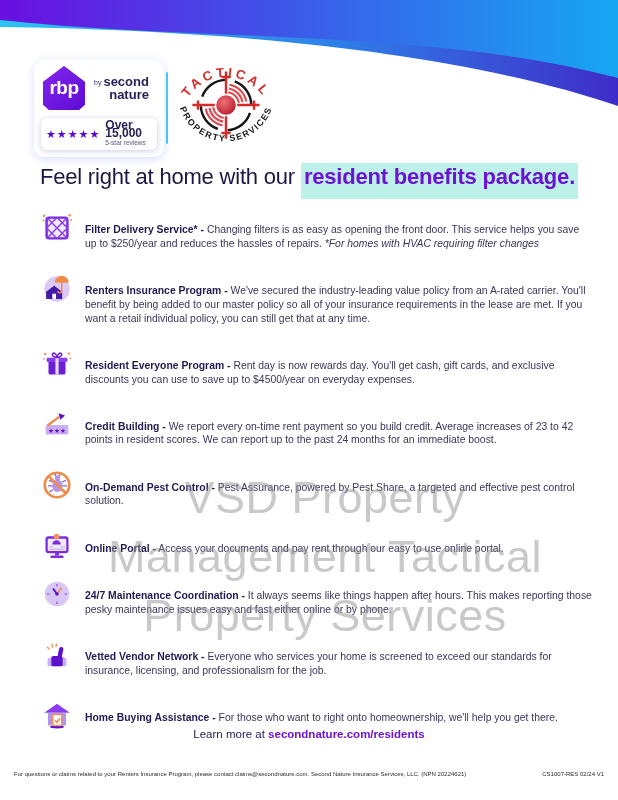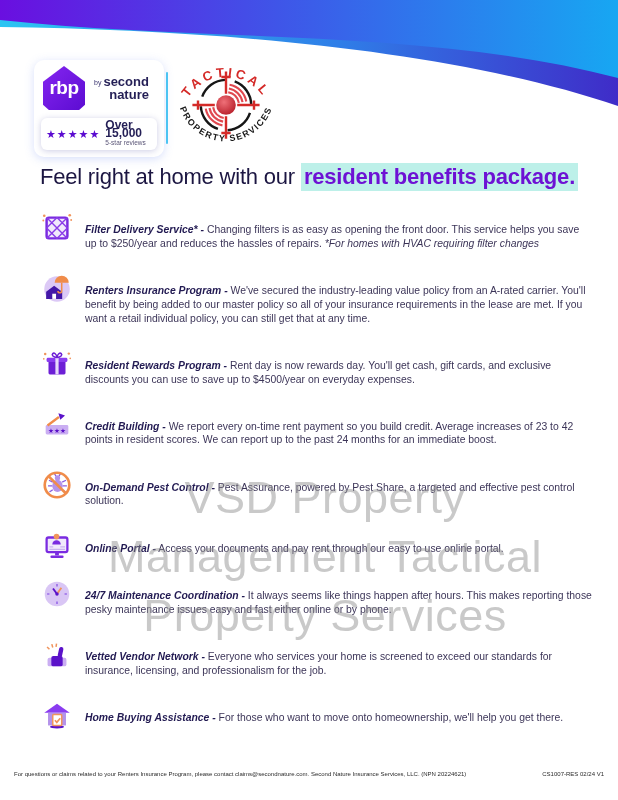--- a/index.html
+++ b/index.html
@@ -29,28 +29,28 @@
   .stars{color:#5b0bd0;font-size:11px;letter-spacing:1px;line-height:12px;}
   .stars-txt{display:flex;flex-direction:column;line-height:8px;}
   .stars-count{font-size:12px;font-weight:bold;color:#241f56;}
   .stars-label{font-size:6.5px;color:#5a5577;margin-top:2px;}
 
   .logo-divider{position:absolute;left:166px;top:72px;width:2px;height:72px;background:#4cc4f2;border-radius:1px;}
   .tactical-logo{position:absolute;left:170px;top:48px;}
 
   
   .headline{position:absolute;left:0;top:164px;width:100%;text-align:center;font-size:22px;letter-spacing:-.2px;color:#1c1642;font-weight:500;}
-  .headline .hl{font-weight:bold;color:#6d12d4;background:#bdf0e9;padding:1px 3px 2px;}
+  .headline .hl{font-weight:bold;color:#6d12d4;background:#bdf0e9;padding:1px 3px 10px;}
 
   
   .benefits{position:absolute;left:40px;right:26px;top:211px;}
   .benefit{display:flex;align-items:flex-start;gap:11px;margin-bottom:11px;min-height:34px;}
   .benefit .icon{flex:0 0 34px;width:34px;height:34px;}
   .benefit .txt{flex:1;font-size:10.4px;line-height:13.6px;color:#3c3558;padding-top:2px;}
-  .benefit .t{font-weight:bold;color:#221a52;font-style:italic;}
+  .benefit .t{font-weight:bold;color:#221a52;}
   .benefit .note{font-style:italic;}
 
   
   .watermark{position:absolute;left:16px;top:468px;width:100%;text-align:center;z-index:5;pointer-events:none;
              font-size:45px;line-height:59px;color:#8f8f8f;opacity:.48;letter-spacing:.5px;font-weight:300;}
 
   
   .learn-more{position:absolute;left:0;top:728px;width:100%;text-align:center;font-size:11.5px;color:#221a52;}
   .learn-more .link{font-weight:bold;color:#6d12d4;text-decoration:none;}
   .fine-print-row{position:absolute;left:14px;right:14px;top:771px;display:flex;justify-content:space-between;
@@ -165,21 +165,21 @@
       <svg class="icon" viewBox="0 0 36 36">
         <rect x="9" y="15" width="18" height="14" rx="1.5" fill="#6d1fd6"></rect>
         <rect x="7" y="11.5" width="22" height="4.5" rx="1.5" fill="#8a3cf0"></rect>
         <rect x="16.3" y="11.5" width="3.4" height="17.5" fill="#e7d9fb"></rect>
         <path d="M18 11 C14 11 12 8.5 13.5 7 C15 5.5 17.5 7.5 18 11 Z M18 11 C22 11 24 8.5 22.5 7 C21 5.5 18.5 7.5 18 11 Z" fill="none" stroke="#6d1fd6" stroke-width="1.6"></path>
         <circle cx="5.5" cy="7.5" r="1.3" fill="#f0945c"></circle>
           <circle cx="30.5" cy="7" r="1.3" fill="#f0945c"></circle>
         <circle cx="32" cy="12" r="0.9" fill="#f0945c"></circle>
           <circle cx="4" cy="12.5" r="0.9" fill="#f0945c"></circle>
       </svg>
-      <p class="txt"><span class="t">Resident Rewards Program -</span>
+      <p class="txt"><span class="t">Resident Everyone Program -</span>
         <span>Rent day is now rewards day. You'll get cash, gift cards, and exclusive discounts you can use to save up to $4500/year on everyday expenses.</span></p>
     </div>
 
     <div class="benefit">
       <svg class="icon" viewBox="0 0 36 36">
         <rect x="6" y="18" width="24" height="10" rx="1.5" fill="#caaef2"></rect>
         <text x="18" y="26.5" font-size="7" fill="#5b12c9" text-anchor="middle" font-family="DejaVu Sans,sans-serif">★★★</text>
         <path d="M8 18.5 L20 9.5" stroke="#f08c4a" stroke-width="2.4"></path>
         <path d="M19.5 5.5 L26.5 8 L21.5 12.5 Z" fill="#5b12c9"></path>
       </svg>
@@ -237,30 +237,34 @@
 
     <div class="benefit">
       <svg class="icon" viewBox="0 0 36 36">
         <path d="M18 5 L31.5 14.5 H4.5 Z" fill="#8a3cf0"></path>
         <rect x="8.5" y="14.5" width="19" height="13.5" fill="#b493ea"></rect>
         <ellipse cx="18" cy="29.5" rx="7.5" ry="1.8" fill="#5b12c9"></ellipse>
         <rect x="13.5" y="16.5" width="9.5" height="11.5" rx="1" fill="#fff" stroke="#f0945c" stroke-width="1.6"></rect>
         <path d="M15.8 22.5 l2 2.2 l3.6 -4.4" stroke="#f0945c" stroke-width="1.8" fill="none"></path>
       </svg>
       <p class="txt"><span class="t">Home Buying Assistance -</span>
-        <span>For those who want to move onto homeownership, we'll help you get there.</span></p>
+        <span>For those who want to right onto homeownership, we'll help you get there.</span></p>
     </div>
 
   </div>
 
   <div class="watermark">
     <div>VSD Property</div>
     <div>Management Tactical</div>
     <div>Property Services</div>
   </div>
 
+  <div class="learn-more">
+    <span>Learn more at</span>
+    <a class="link" href="#">secondnature.com/residents</a>
+  </div>
 
   <div class="fine-print-row">
     <span>For questions or claims related to your Renters Insurance Program, please contact claims@secondnature.com. Second Nature Insurance Services, LLC. (NPN 20224621)</span>
     <span class="code">CS1007-RES 02/24 V1</span>
   </div>
 
 </div>
 
 </body></html>

